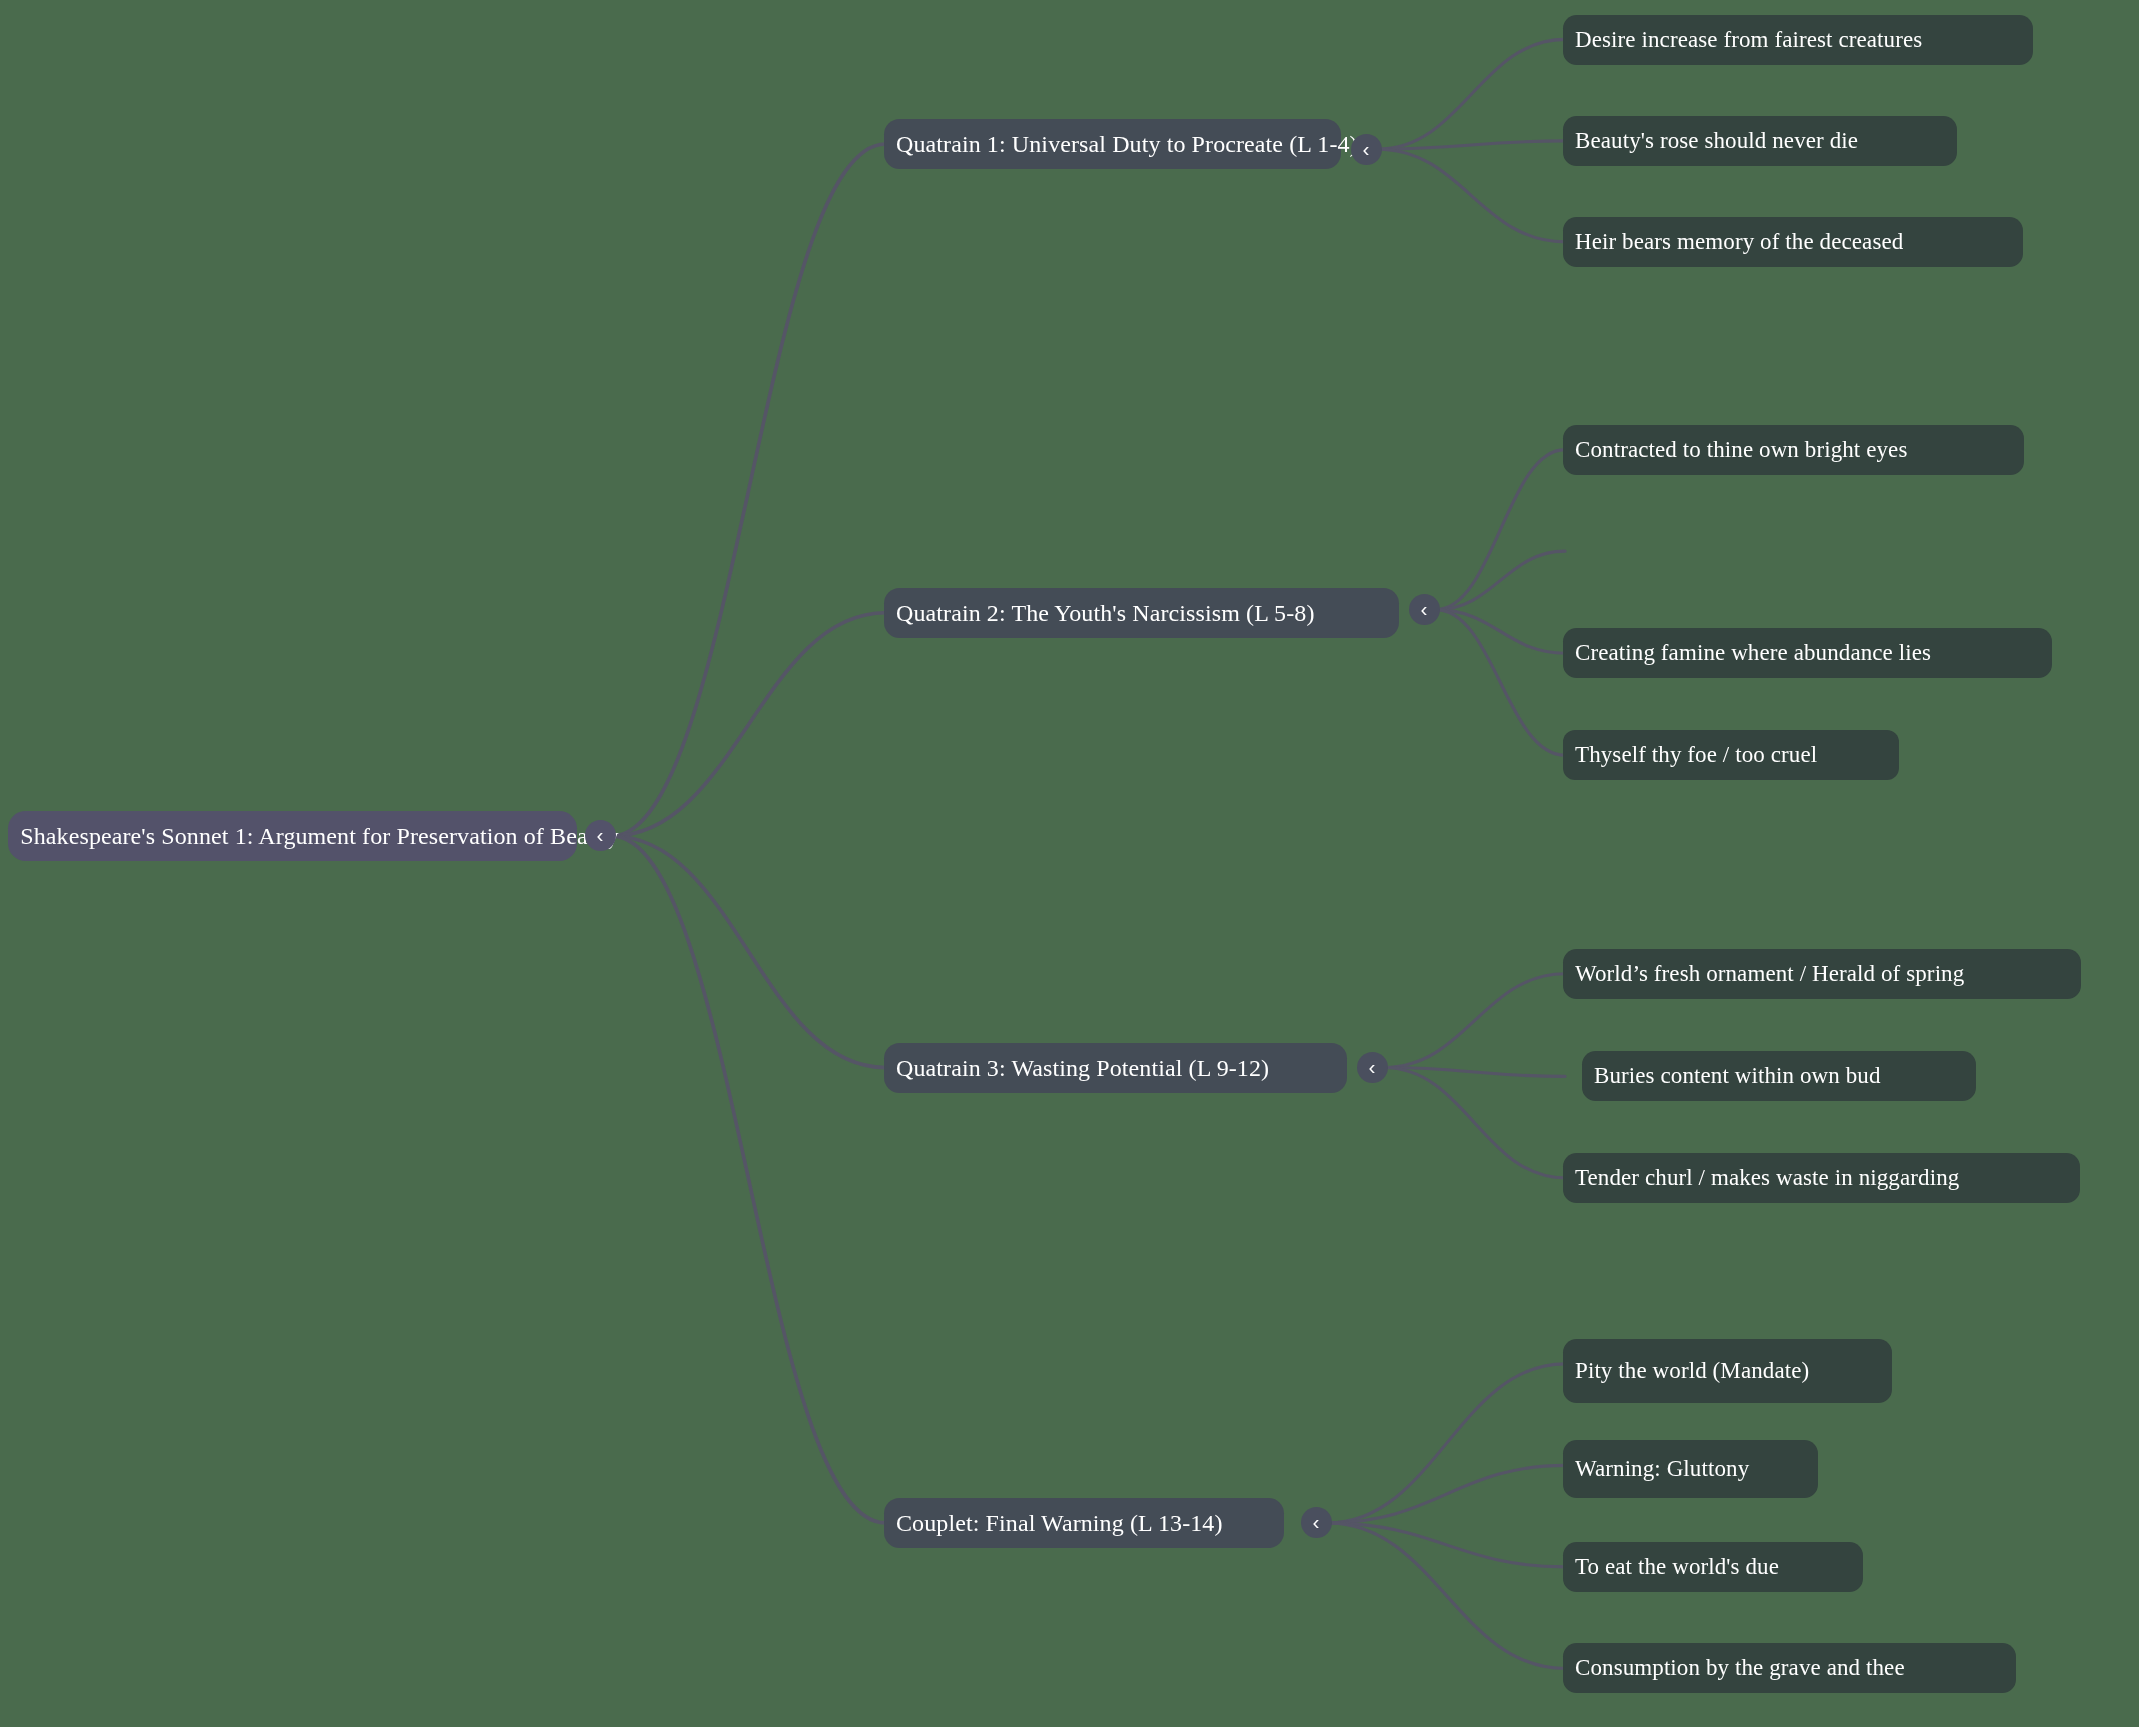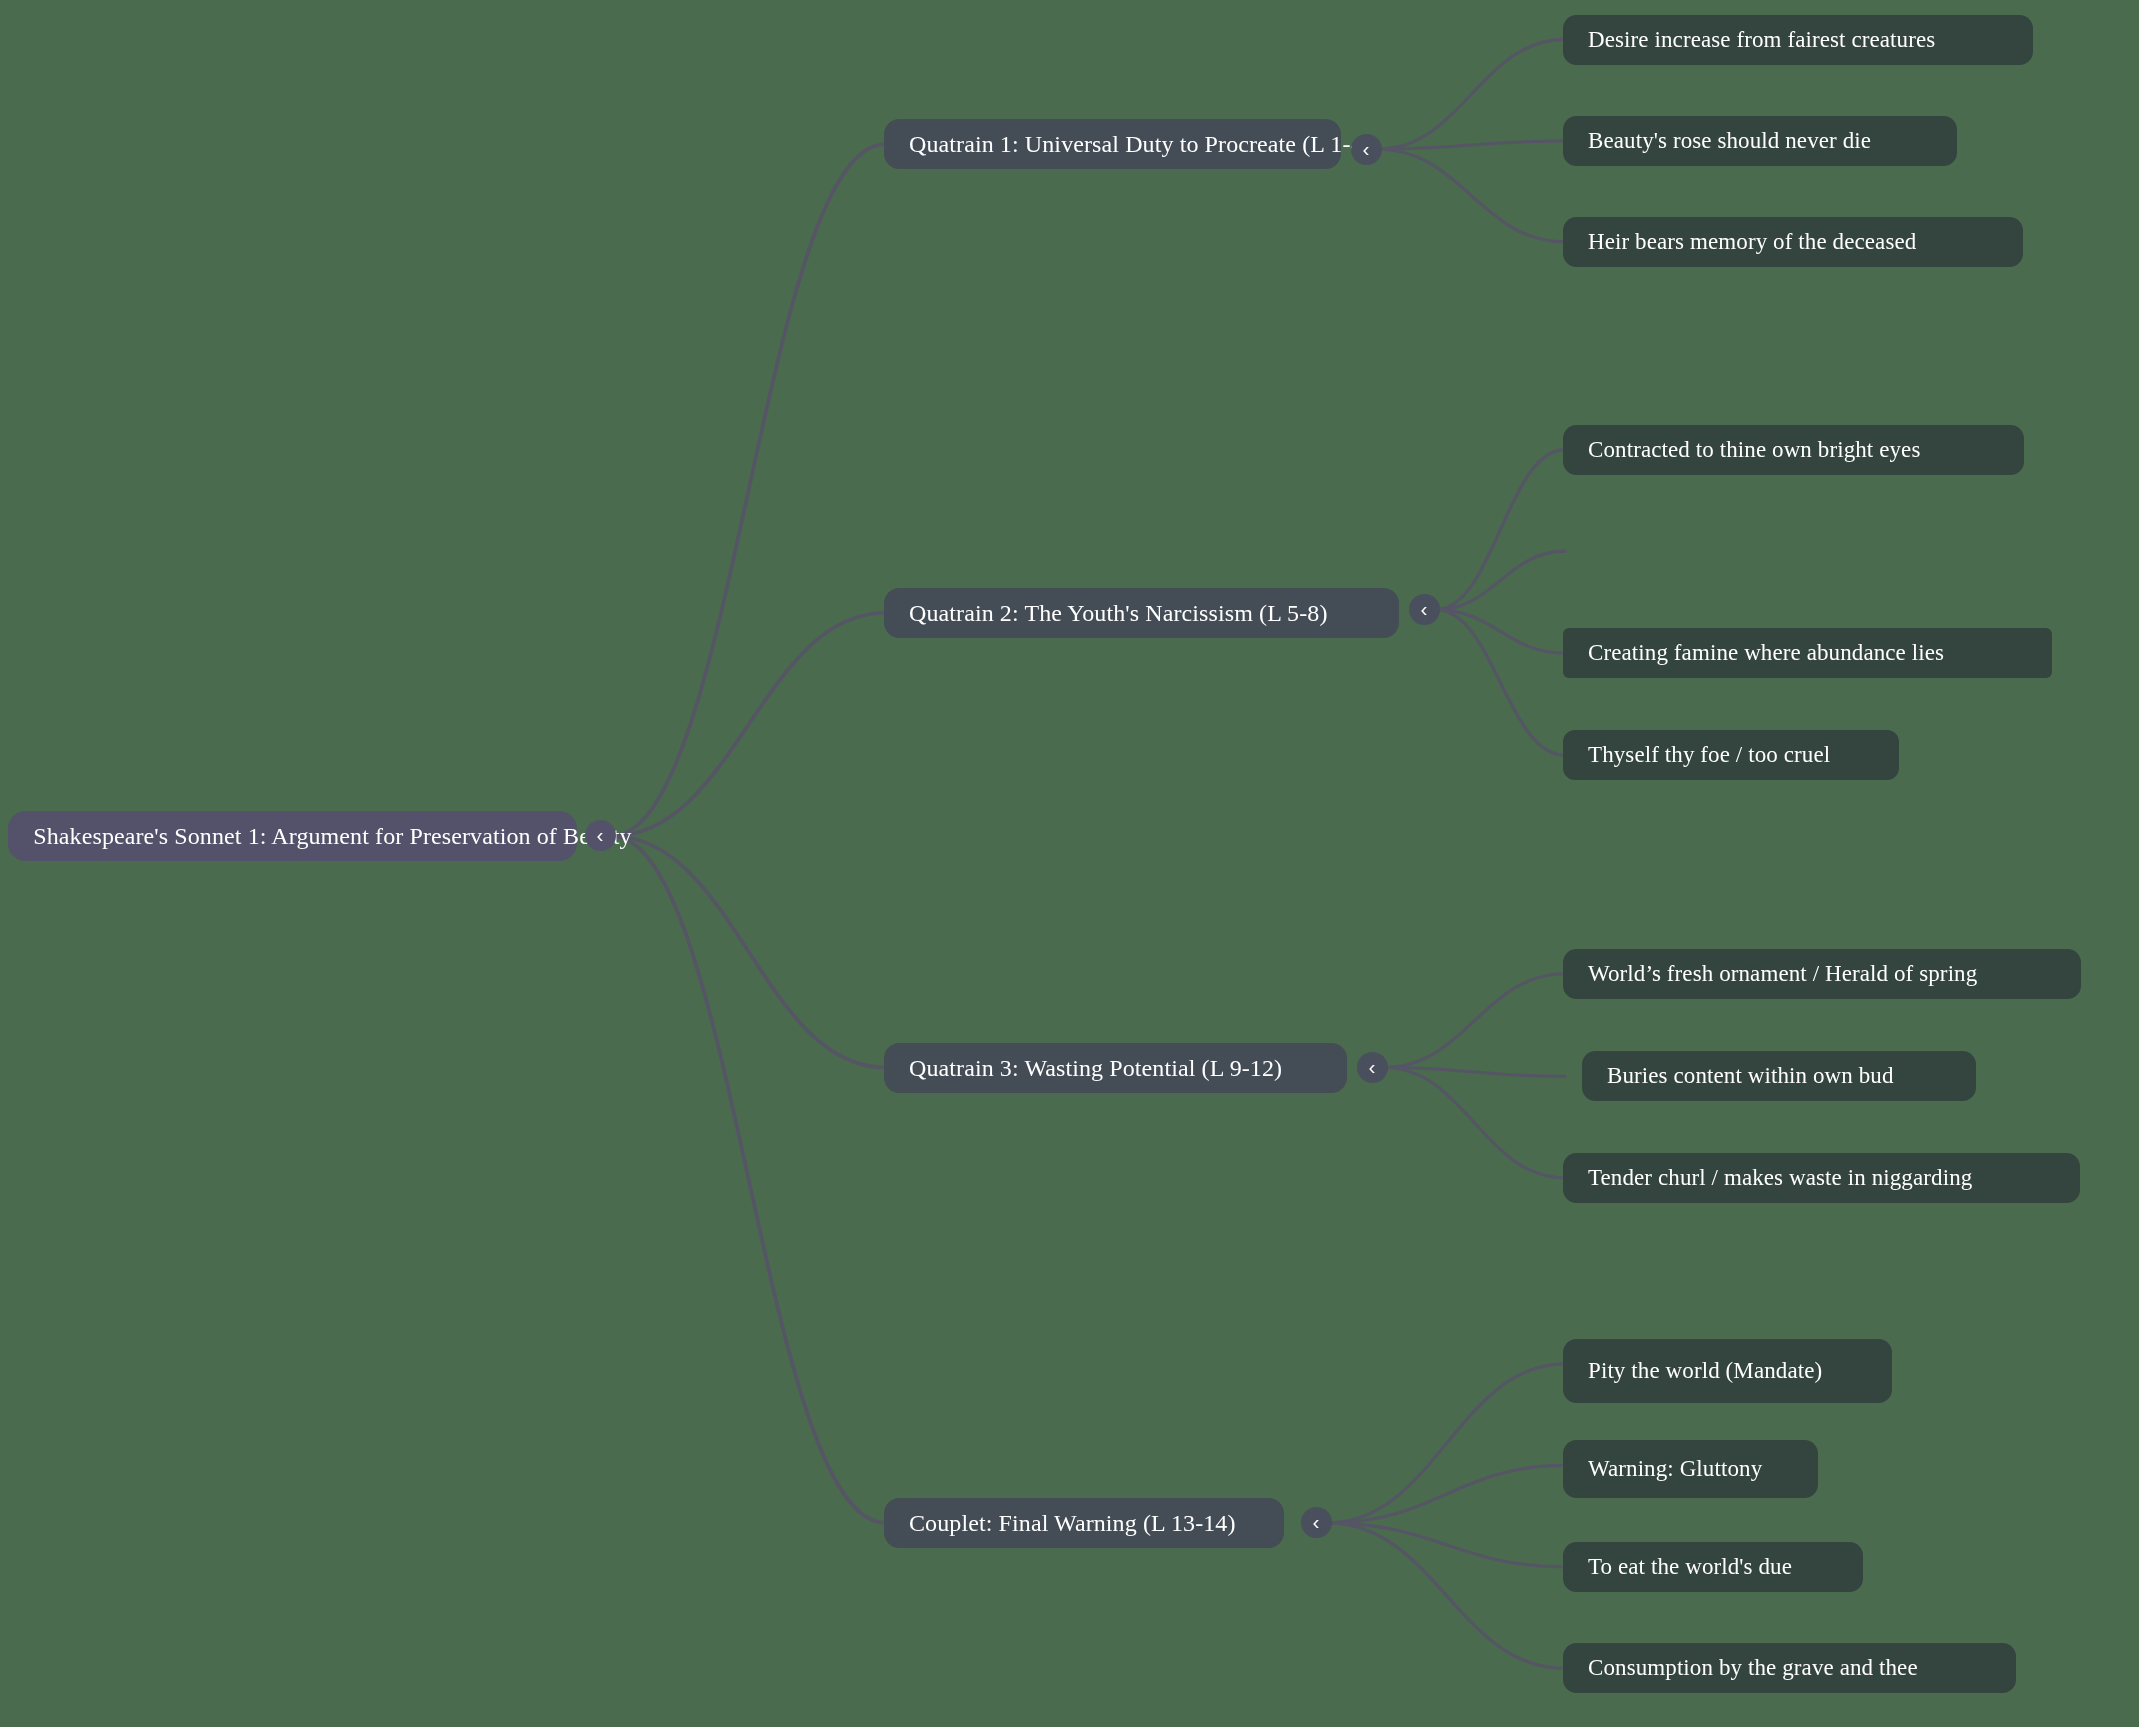--- a/index.html
+++ b/index.html
@@ -24,21 +24,21 @@
     pointer-events: none;
   }
   .node {
     position: absolute;
     box-sizing: border-box;
     display: flex;
     align-items: center;
     border-radius: 14.5px;
     color: #ffffff;
     white-space: nowrap;
-    padding: 0 25px;
+    padding: 0 12px;
     letter-spacing: 0.1px;
   }
   .node-root {
     background: #53526a;
     font-size: 24px;
     border-radius: 17.6px;
   }
   .node-branch {
     background: #444c56;
     font-size: 24px;
@@ -98,21 +98,21 @@
       <span>‹</span>
     </div>
     <div class="node node-leaf" style="left: 1563px; top: 14.5px; width: 470px; height: 50px;">Desire increase from fairest creatures</div>
     <div class="node node-leaf" style="left: 1563px; top: 116px; width: 394px; height: 50px;">Beauty's rose should never die</div>
     <div class="node node-leaf" style="left: 1563px; top: 217px; width: 460px; height: 50px;">Heir bears memory of the deceased</div>
     <div class="node node-branch" style="left: 884px; top: 588px; width: 515px; height: 50px;">Quatrain 2: The Youth's Narcissism (L 5-8)</div>
     <div class="toggle" style="left: 1409px; top: 594px; width: 31px; height: 31px;">
       <span>‹</span>
     </div>
     <div class="node node-leaf" style="left: 1563px; top: 425px; width: 461px; height: 50px;">Contracted to thine own bright eyes</div>
-    <div class="node node-leaf" style="left: 1563px; top: 628px; width: 489px; height: 50px; border-radius: 6px;">Creating famine where abundance lies</div>
+    <div class="node node-leaf" style="left: 1563px; top: 628px; width: 489px; height: 50px;">Creating famine where abundance lies</div>
     <div class="node node-leaf" style="left: 1563px; top: 730px; width: 336px; height: 50px; border-radius: 12px;">Thyself thy foe / too cruel</div>
     <div class="node node-branch" style="left: 884px; top: 1043px; width: 463px; height: 50px;">Quatrain 3: Wasting Potential (L 9-12)</div>
     <div class="toggle" style="left: 1357px; top: 1052px; width: 31px; height: 31px;">
       <span>‹</span>
     </div>
     <div class="node node-leaf" style="left: 1563px; top: 949px; width: 518px; height: 50px;">World’s fresh ornament / Herald of spring</div>
     <div class="node node-leaf" style="left: 1563px; top: 1051px; width: 394px; height: 50px; margin-left: 19px;">Buries content within own bud</div>
     <div class="node node-leaf" style="left: 1563px; top: 1153px; width: 517px; height: 50px;">Tender churl / makes waste in niggarding</div>
     <div class="node node-branch" style="left: 884px; top: 1498px; width: 400px; height: 50px;">Couplet: Final Warning (L 13-14)</div>
     <div class="toggle" style="left: 1301px; top: 1507px; width: 31px; height: 31px;">

